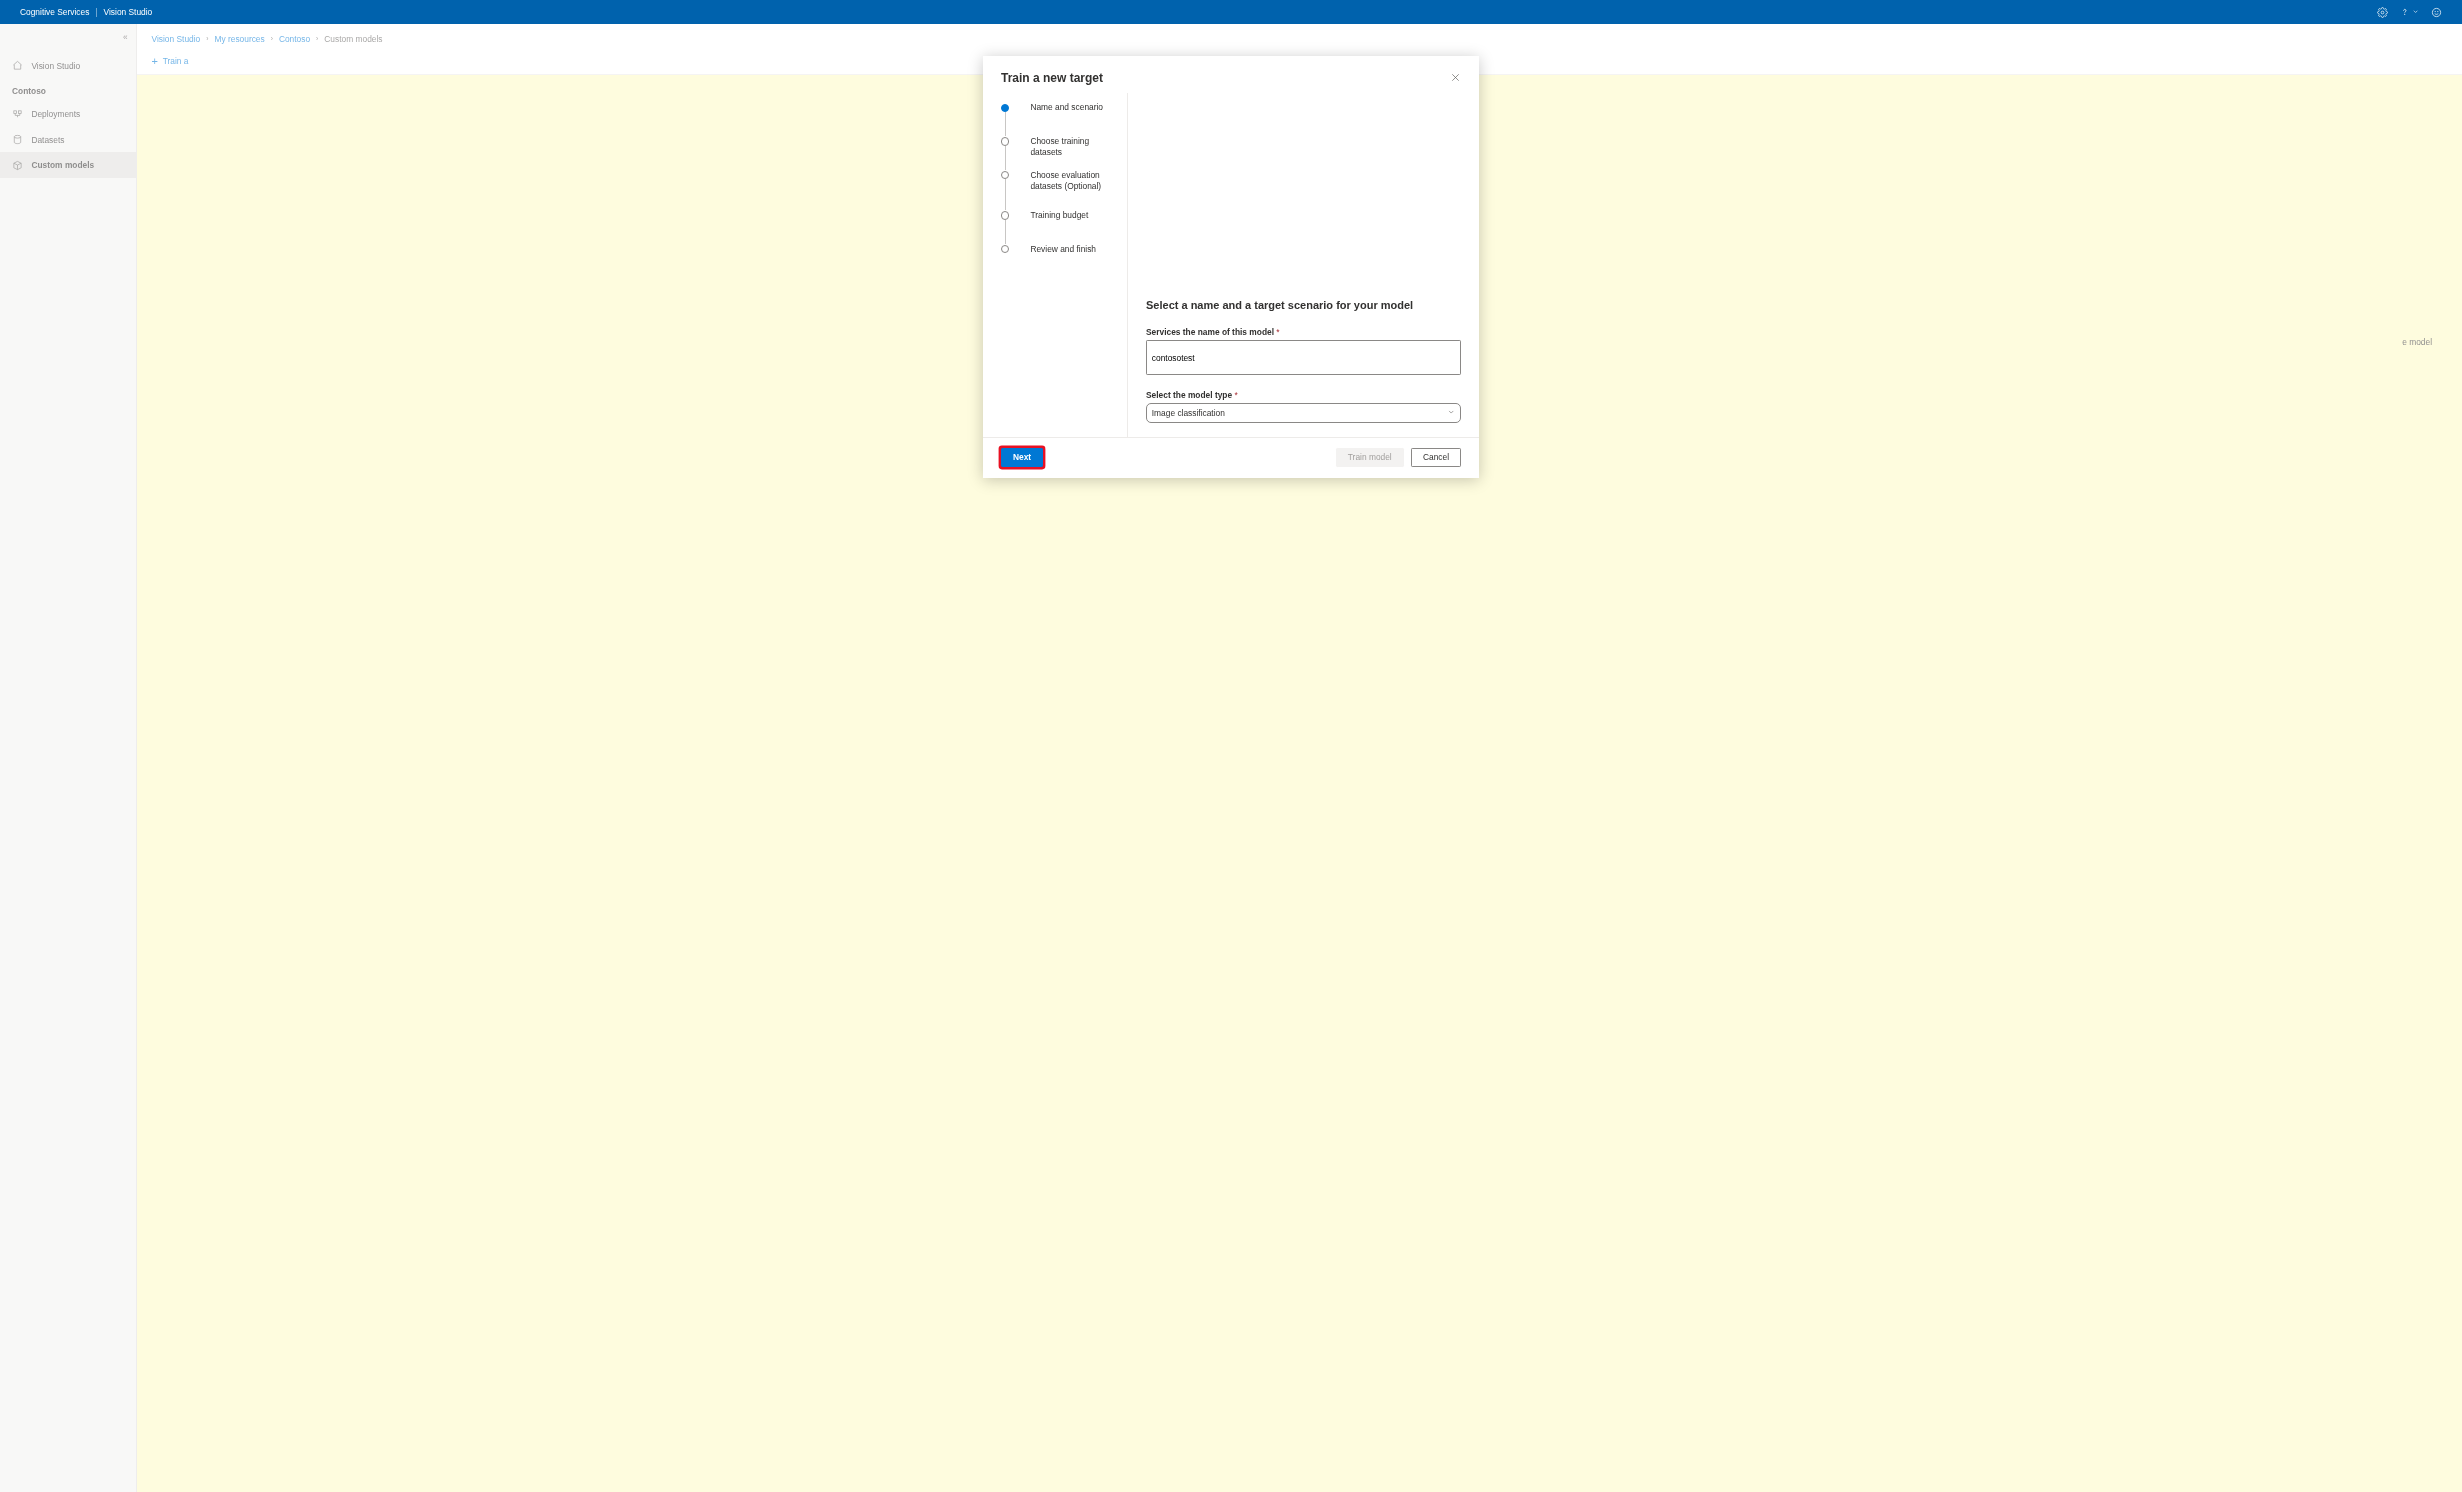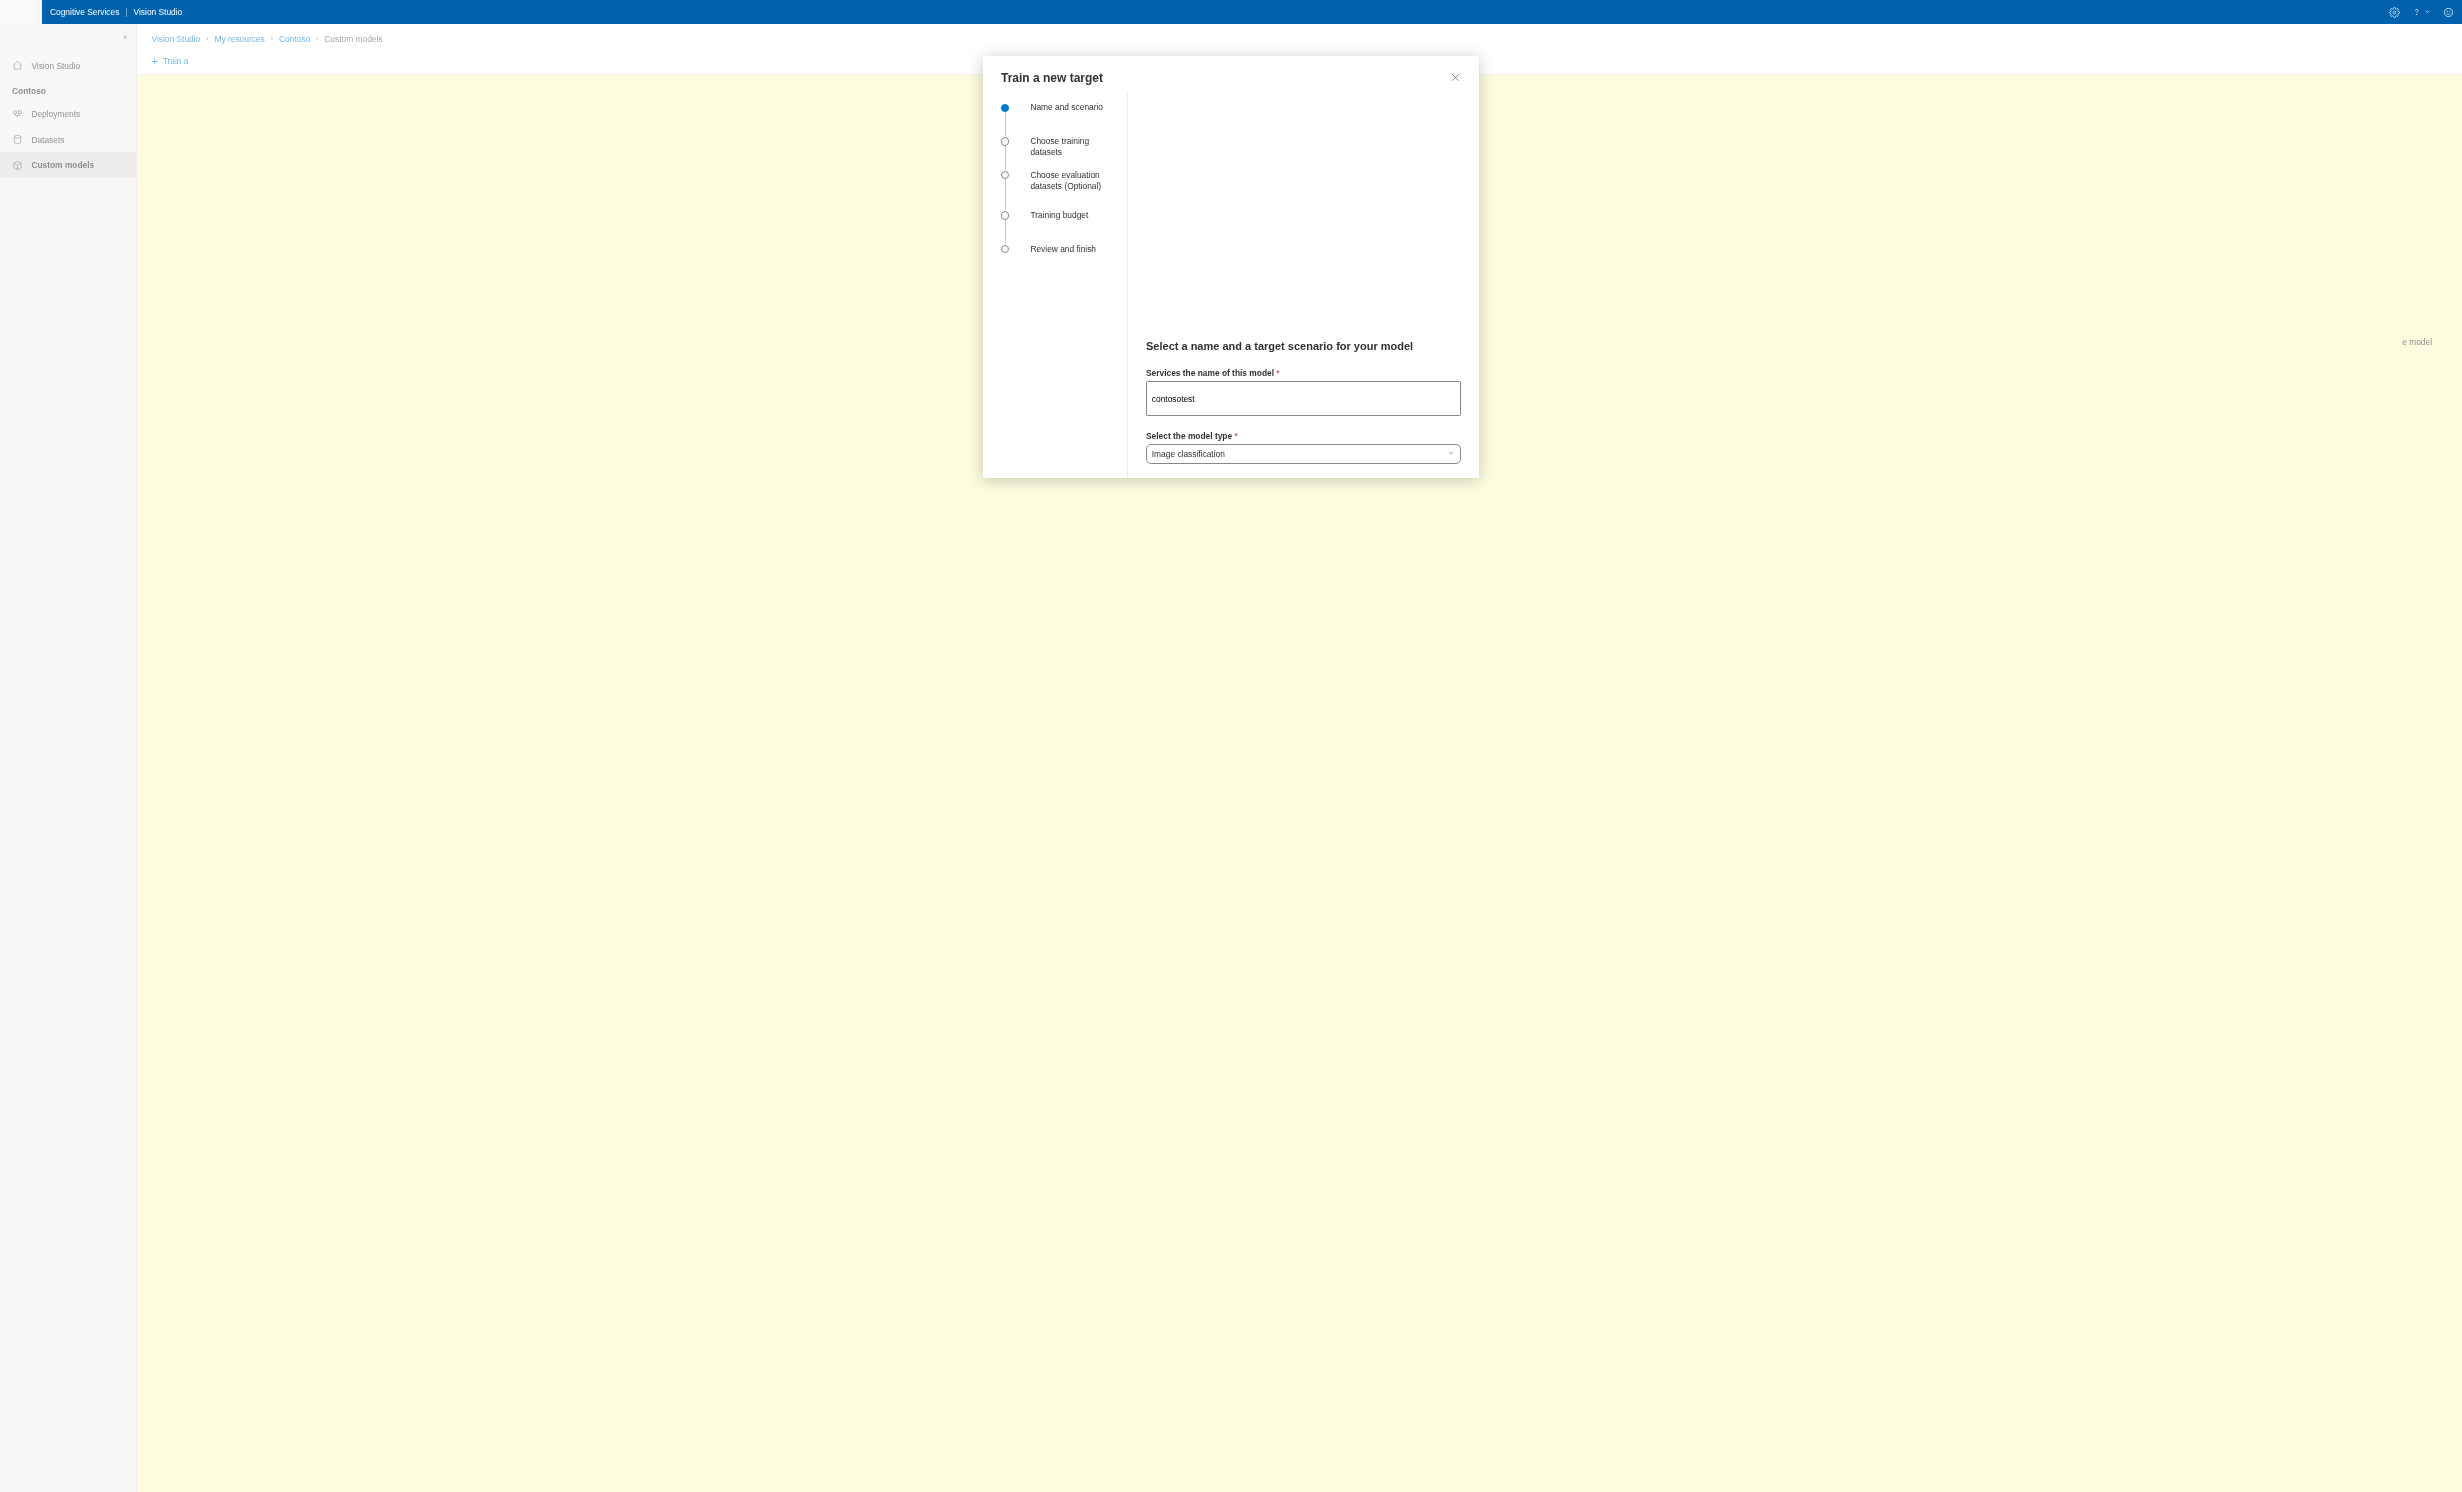--- a/index.html
+++ b/index.html
@@ -12,23 +12,22 @@
     overflow: hidden;
   }
 
   
   .topbar {
     height: 24px;
     background: #0062ad;
     color: #ffffff;
     display: flex;
     align-items: center;
-    padding: 0 8px;
+    padding: 0 20px;
     justify-content: space-between;
-    margin-left: 42px;
   }
   .topbar-left { display: flex; align-items: center; gap: 6px; }
   .topbar-divider { color: rgba(255,255,255,0.6); }
   .topbar-right { display: flex; align-items: center; gap: 12px; }
   .topbar-icon { width: 11px; height: 11px; display: flex; align-items: center; justify-content: center; }
   .topbar-icon svg { stroke: #fff; fill: none; }
 
   
   .app-body {
     display: flex;
@@ -471,15 +470,24 @@
           <div class="select-input">Image classification</div>
           <span class="select-chevron">
             <svg viewBox="0 0 24 24" width="8.4" height="8.4" stroke="#605e5c" fill="none" stroke-width="1.6">
                 <polyline points="6 9 12 15 18 9"></polyline>
               </svg>
           </span>
         </div>
       </div>
     </div>
 
+    <div class="modal-footer">
+      <div class="footer-left">
+        <button class="btn btn-primary highlighted">Next</button>
+      </div>
+      <div class="footer-right">
+        <button class="btn btn-disabled">Train model</button>
+        <button class="btn btn-default">Cancel</button>
+      </div>
+    </div>
   </div>
 </div>
 
 
 </body></html>

